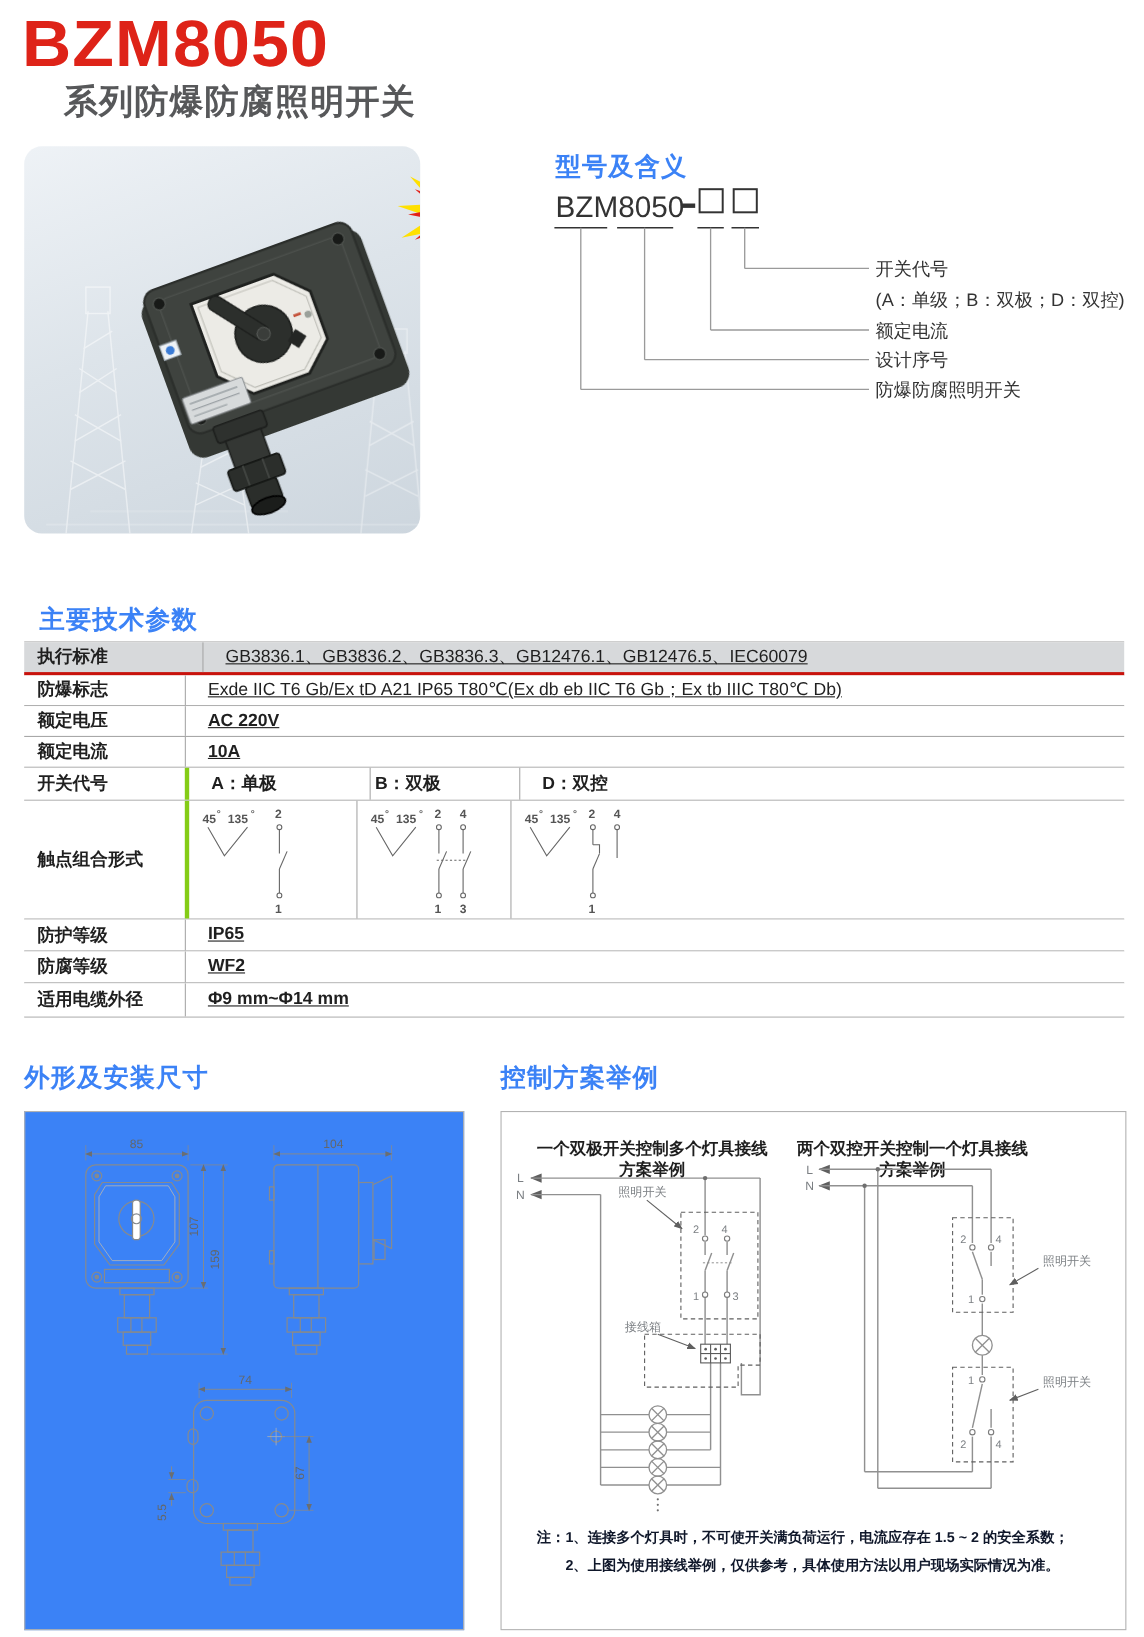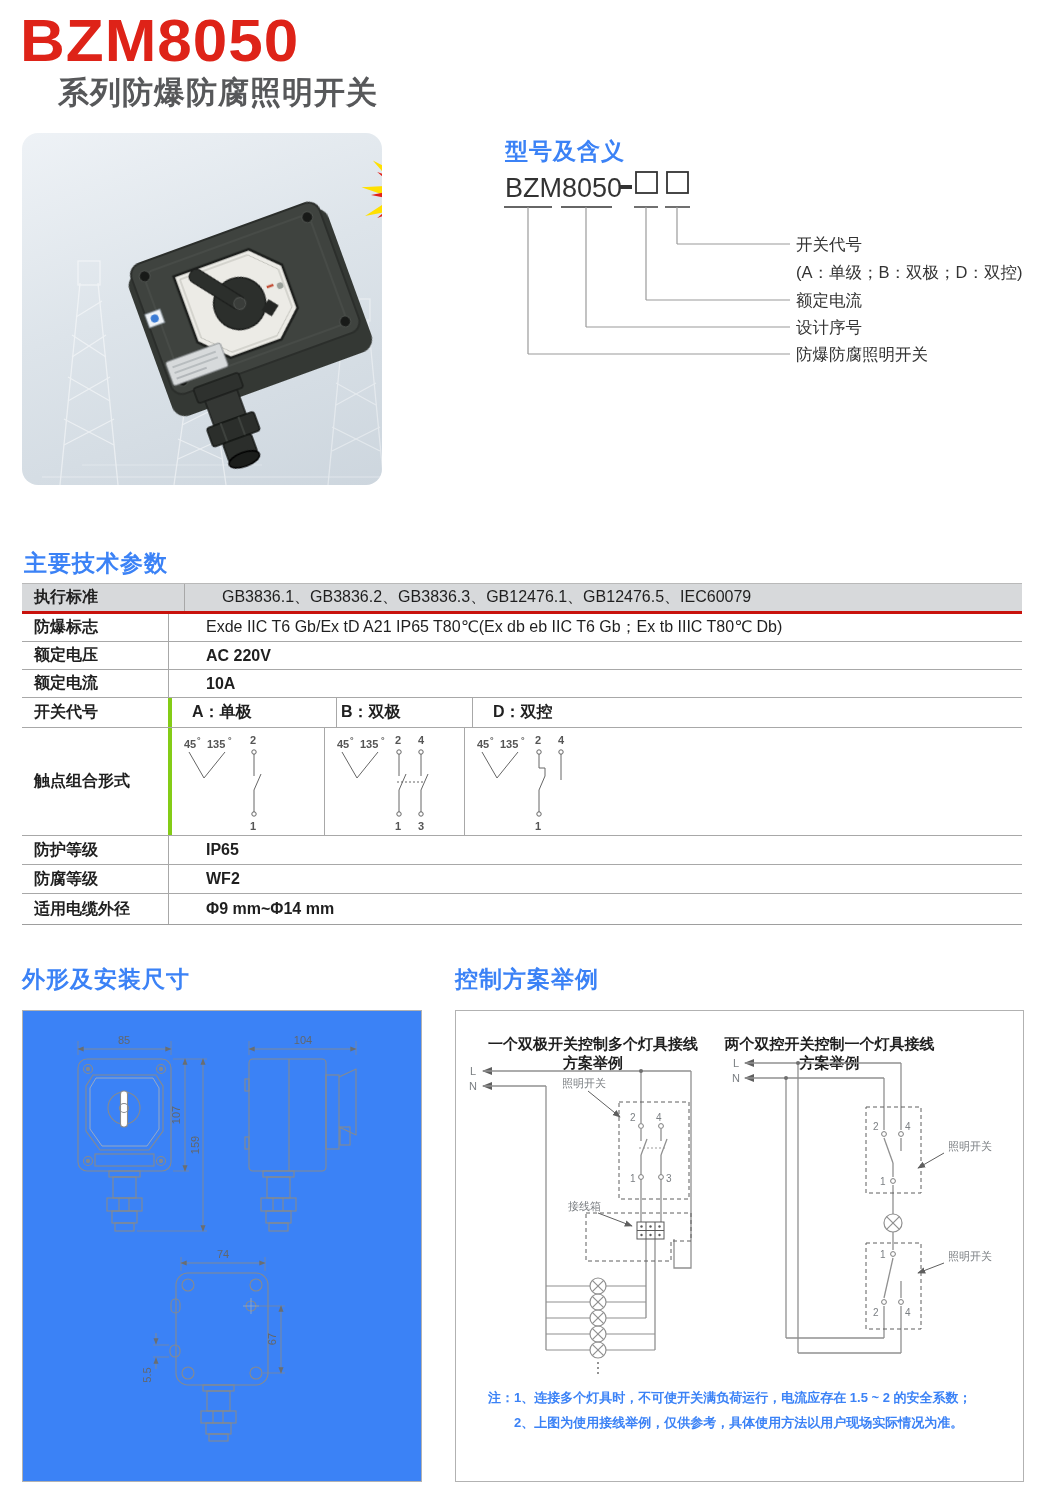--- a/index.html
+++ b/index.html
@@ -27,31 +27,31 @@
   .model-svg{left:500px;top:160px;}
   
   .ptable{
     left:22px;top:583px;width:1000px;font-size:16px;color:#1f1f1f;
     border-top:1px solid #b9b9b9;border-bottom:1px solid #9e9e9e;
   }
   .trow{display:flex;align-items:stretch;border-bottom:1px solid #a8a8a8;background:#fff;}
   .trow:last-child{border-bottom:none;}
   .trow.hdr{background:#d7d9db;border-bottom:3px solid #c8120c;gap:16px;}
   .tlabel{width:134px;flex:none;padding-left:12px;font-weight:bold;display:flex;align-items:center;}
-  .tval{flex:1;padding-left:37px;border-left:1px solid #a8a8a8;display:flex;align-items:center;}
+  .tval{flex:1;padding-left:20px;border-left:1px solid #a8a8a8;display:flex;align-items:center;text-decoration:underline;}
   .cellA{width:144px;flex:none;padding-left:20px;border-left:4px solid #84cc16;display:flex;align-items:center;font-weight:bold;}
   .cellB{width:131px;flex:none;padding-left:4px;border-left:1px solid #a8a8a8;display:flex;align-items:center;font-weight:bold;}
   .cellD{flex:1;padding-left:20px;border-left:1px solid #a8a8a8;display:flex;align-items:center;font-weight:bold;}
   .h27{height:27px;} .h29{height:29px;} .h28{height:28px;} .h30{height:30px;} .h107{height:107px;}
   .diagcell{display:flex;align-items:center;padding-left:8px;}
   
   .dim-box{left:22px;top:1010px;width:398px;height:470px;border:1px solid #b2b2b2;background:#3b82f6;}
   .ctl-box{left:455px;top:1010px;width:567px;height:470px;border:1px solid #b2b2b2;background:#fff;}
   .ctl-title{position:absolute;font-size:15px;font-weight:bold;color:#1e1e1e;text-align:center;}
-  .notes{position:absolute;left:32px;top:374px;width:520px;font-size:13px;font-weight:bold;color:#3b82f6;line-height:1.95;}
+  .notes{position:absolute;left:32px;top:374px;width:520px;font-size:13px;font-weight:bold;color:#0f172a;line-height:1.95;}
   .notes .n2{margin-left:26px;}
 </style>
 </head>
 <body>
 
 <div class="abs main-title">BZM8050</div>
 <div class="abs sub-title">系列防爆防腐照明开关</div>
 
 <div class="abs product-panel">
   <svg width="452" height="352" viewBox="0 0 452 352">
@@ -166,21 +166,21 @@
   </g>
   <g fill="#333333" font-size="16.5" font-family="Liberation Sans, sans-serif">
     <text x="296" y="90">开关代号</text>
     <text x="296" y="118">(A：单级；B：双极；D：双控)</text>
     <text x="296" y="146">额定电流</text>
     <text x="296" y="173">设计序号</text>
     <text x="296" y="200">防爆防腐照明开关</text>
   </g>
 </svg>
 
-<div class="abs sec-h" style="left:24px;top:548px;">主要技术参数</div>
+<div class="abs sec-h" style="left:36px;top:548px;">主要技术参数</div>
 <div class="abs ptable">
   <div class="trow hdr h27">
     <div class="tlabel">执行标准</div>
     <div class="tval">GB3836.1、GB3836.2、GB3836.3、GB12476.1、GB12476.5、IEC60079</div>
   </div>
   <div class="trow h27">
     <div class="tlabel">防爆标志</div>
     <div class="tval">Exde IIC T6 Gb/Ex tD A21 IP65 T80℃(Ex db eb IIC T6 Gb；Ex tb IIIC T80℃ Db)</div>
   </div>
   <div class="trow h27">

